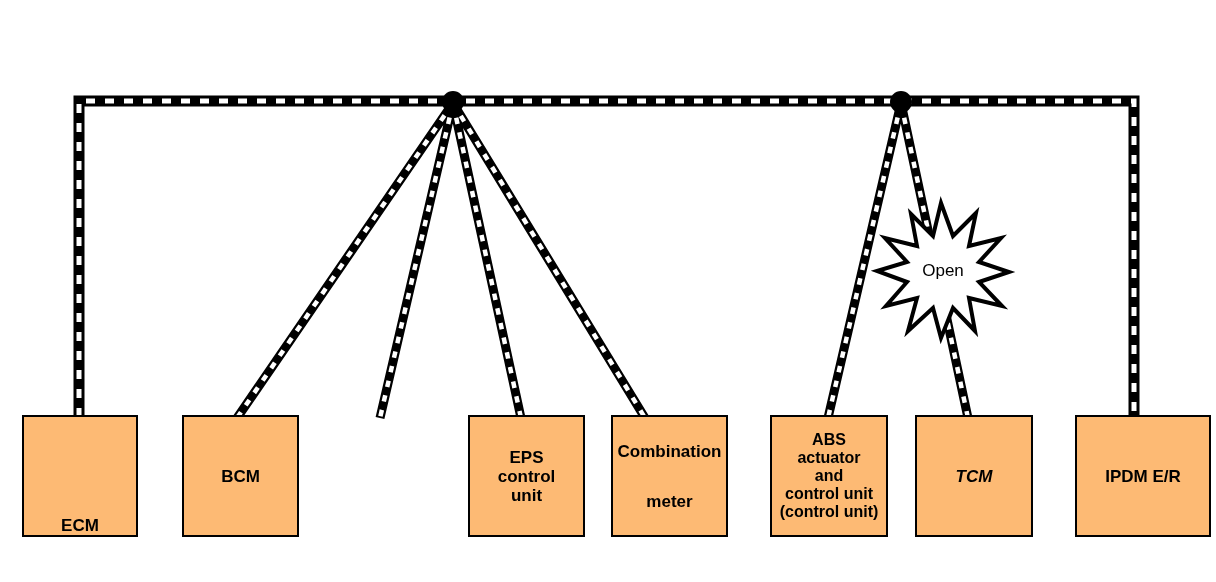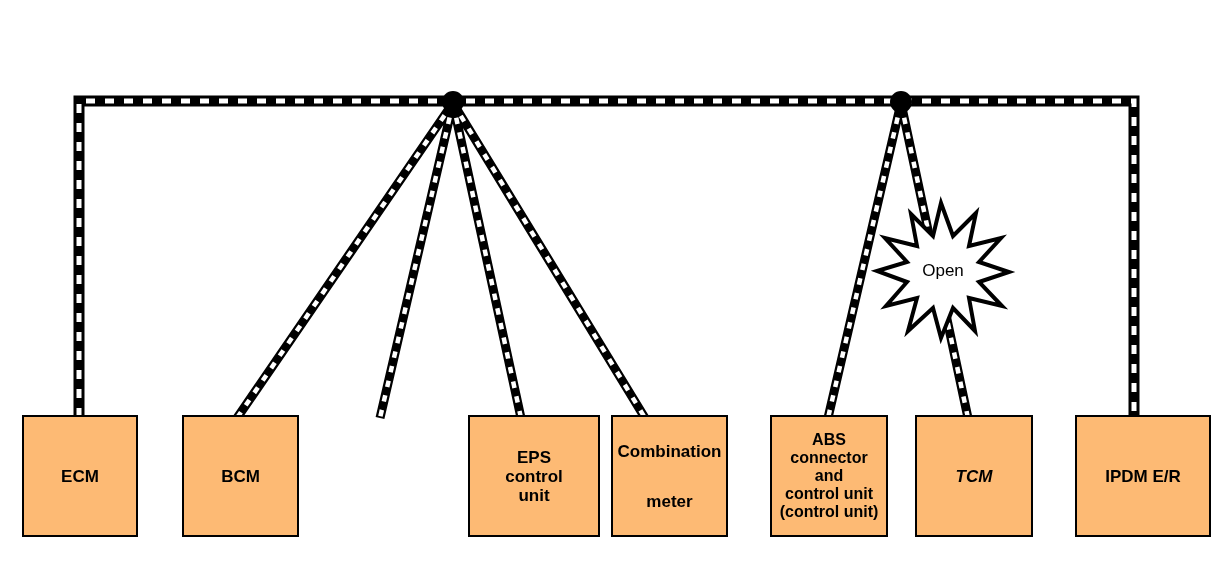--- a/index.html
+++ b/index.html
@@ -68,43 +68,43 @@
     <path d="M 453 103 L 237 418 M 453 103 L 380 418 M 453 103 L 521 418 M 453 103 L 645 418 M 901 103 L 828 418 M 901 103 L 968 418" fill="none" stroke="#ffffff" stroke-width="4.5" stroke-dasharray="6.5 8.5"></path>
 
     <circle cx="453" cy="102" r="11" fill="#000000"></circle>
     <circle cx="901" cy="102" r="11" fill="#000000"></circle>
 
     <polygon points="941,203 953,236 976,213 969,246 1001,238 979,262 1009,272 979,282 1002,306 969,298 975,331 953,308 941,338 933,308 908,331 917,298 886,306 907,282 877,271 907,262 885,238 917,246 911,214 933,236" fill="#ffffff" stroke="#000000" stroke-width="4" stroke-linejoin="miter"></polygon>
   </svg>
 
   <div class="fault-label">Open</div>
 
-  <div class="node-box" style="left:22px;  width:116px;">
+  <div class="node-box" style="left:22px;  width:116px;justify-content:flex-end;">
     <div>ECM</div>
   </div>
 
   <div class="node-box" style="left:182px; width:117px;">
     <div>BCM</div>
   </div>
 
 
-  <div class="node-box" style="left:468px; width:132px;">
+  <div class="node-box" style="left:468px; width:117px;">
     <div>EPS</div>
     <div>control</div>
     <div>unit</div>
   </div>
 
   <div class="node-box" style="left:611px; width:117px;gap:31px;">
     <div>Combination</div>
     <div>meter</div>
   </div>
 
   <div class="node-box small" style="left:770px; width:118px;">
     <div>ABS</div>
-    <div>connector</div>
+    <div>actuator</div>
     <div>and</div>
     <div>control unit</div>
     <div>(control unit)</div>
   </div>
 
   <div class="node-box" style="left:915px; width:118px;font-style:italic;">
     <div>TCM</div>
   </div>
 
   <div class="node-box" style="left:1075px; width:136px;">

